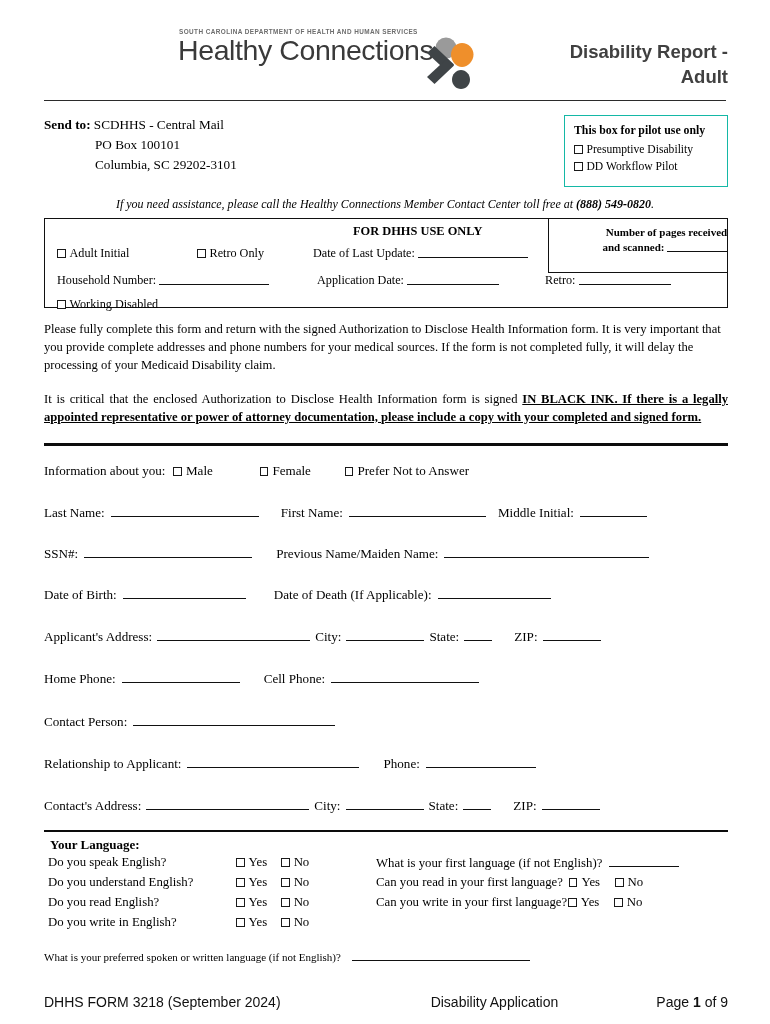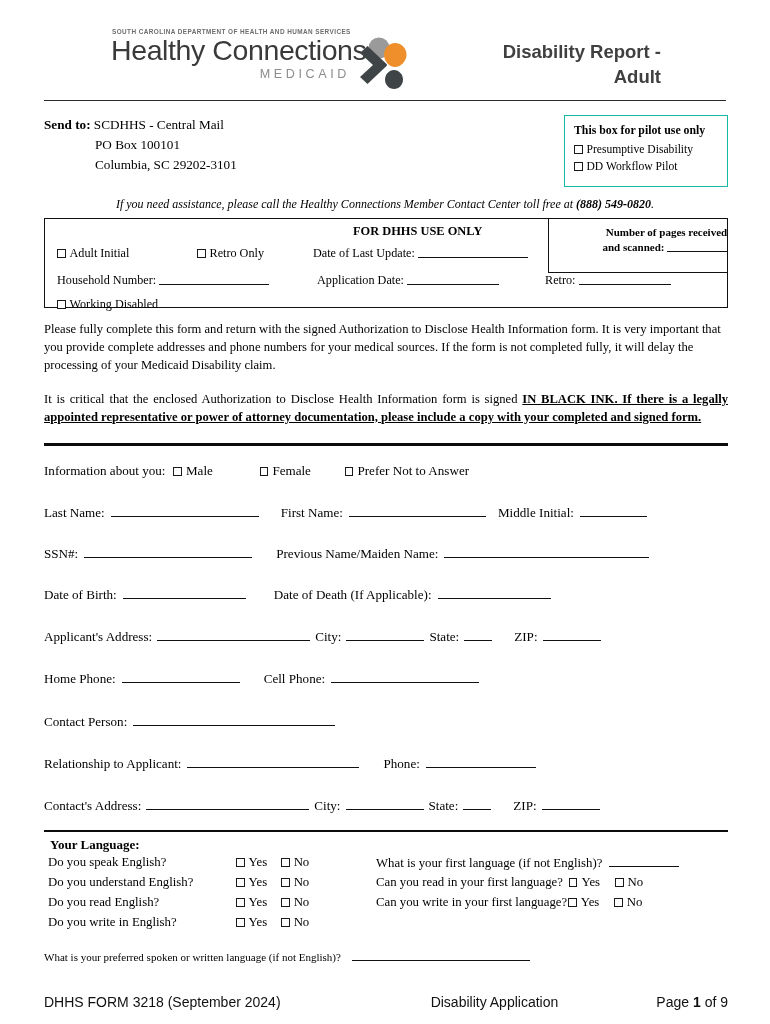--- a/index.html
+++ b/index.html
@@ -11,21 +11,21 @@
     width: 770px; height: 1024px;
     font-family: "Liberation Serif", "DejaVu Serif", serif;
     color: #000;
     position: relative;
     overflow: hidden;
   }
   .page { position: relative; width: 770px; height: 1024px; padding: 0; }
 
   
   .header {
-    display: flex; align-items: flex-start; justify-content: center;
+    display: flex; align-items: flex-start; justify-content: flex-end;
     padding: 28px 42px 0 44px;
     height: 92px;
   }
   .brand { position: relative; width: 300px; }
   .brand-tagline {
     font-family: "Liberation Sans", sans-serif;
     font-size: 6.4px; letter-spacing: .42px;
     color: #6d6d6d; font-weight: 600;
     white-space: nowrap;
     margin: 0 0 1px 1px;
@@ -190,21 +190,20 @@
 </style>
 </head>
 <body>
 
 <div class="page">
 
   <div class="header">
     <div class="brand">
       <div class="brand-tagline">SOUTH CAROLINA DEPARTMENT OF HEALTH AND HUMAN SERVICES</div>
       <div class="brand-main">Healthy Connections</div>
-      <div class="brand-sub">MEDICAID</div>
       <div class="brand-logo">
         <svg viewBox="0 0 60 58" width="60" height="58" aria-hidden="true">
           <circle cx="25" cy="12" r="10.5" fill="#9a9a9a"></circle>
           <path d="M41 7 C47.5 7 52.5 12.5 52.5 18.5 C52.5 25 47 31 41 31 C35 31 30 25 30 18.5 C30 12.5 35 7 41 7 Z" fill="#ef8f2b"></path>
           <path d="M6 17 L13.5 10 L33 28.5 L26 35.5 Z" fill="#3f4447"></path>
           <path d="M26 22.5 L33 29.5 L13.5 48 L6 41 Z" fill="#3f4447"></path>
           <path d="M40 34 C45 34 49 38.5 49 43.5 C49 48.8 45 53 40 53 C35 53 31 48.8 31 43.5 C31 38.5 35 34 40 34 Z" fill="#3f4447"></path>
         </svg>
       </div>
     </div>

